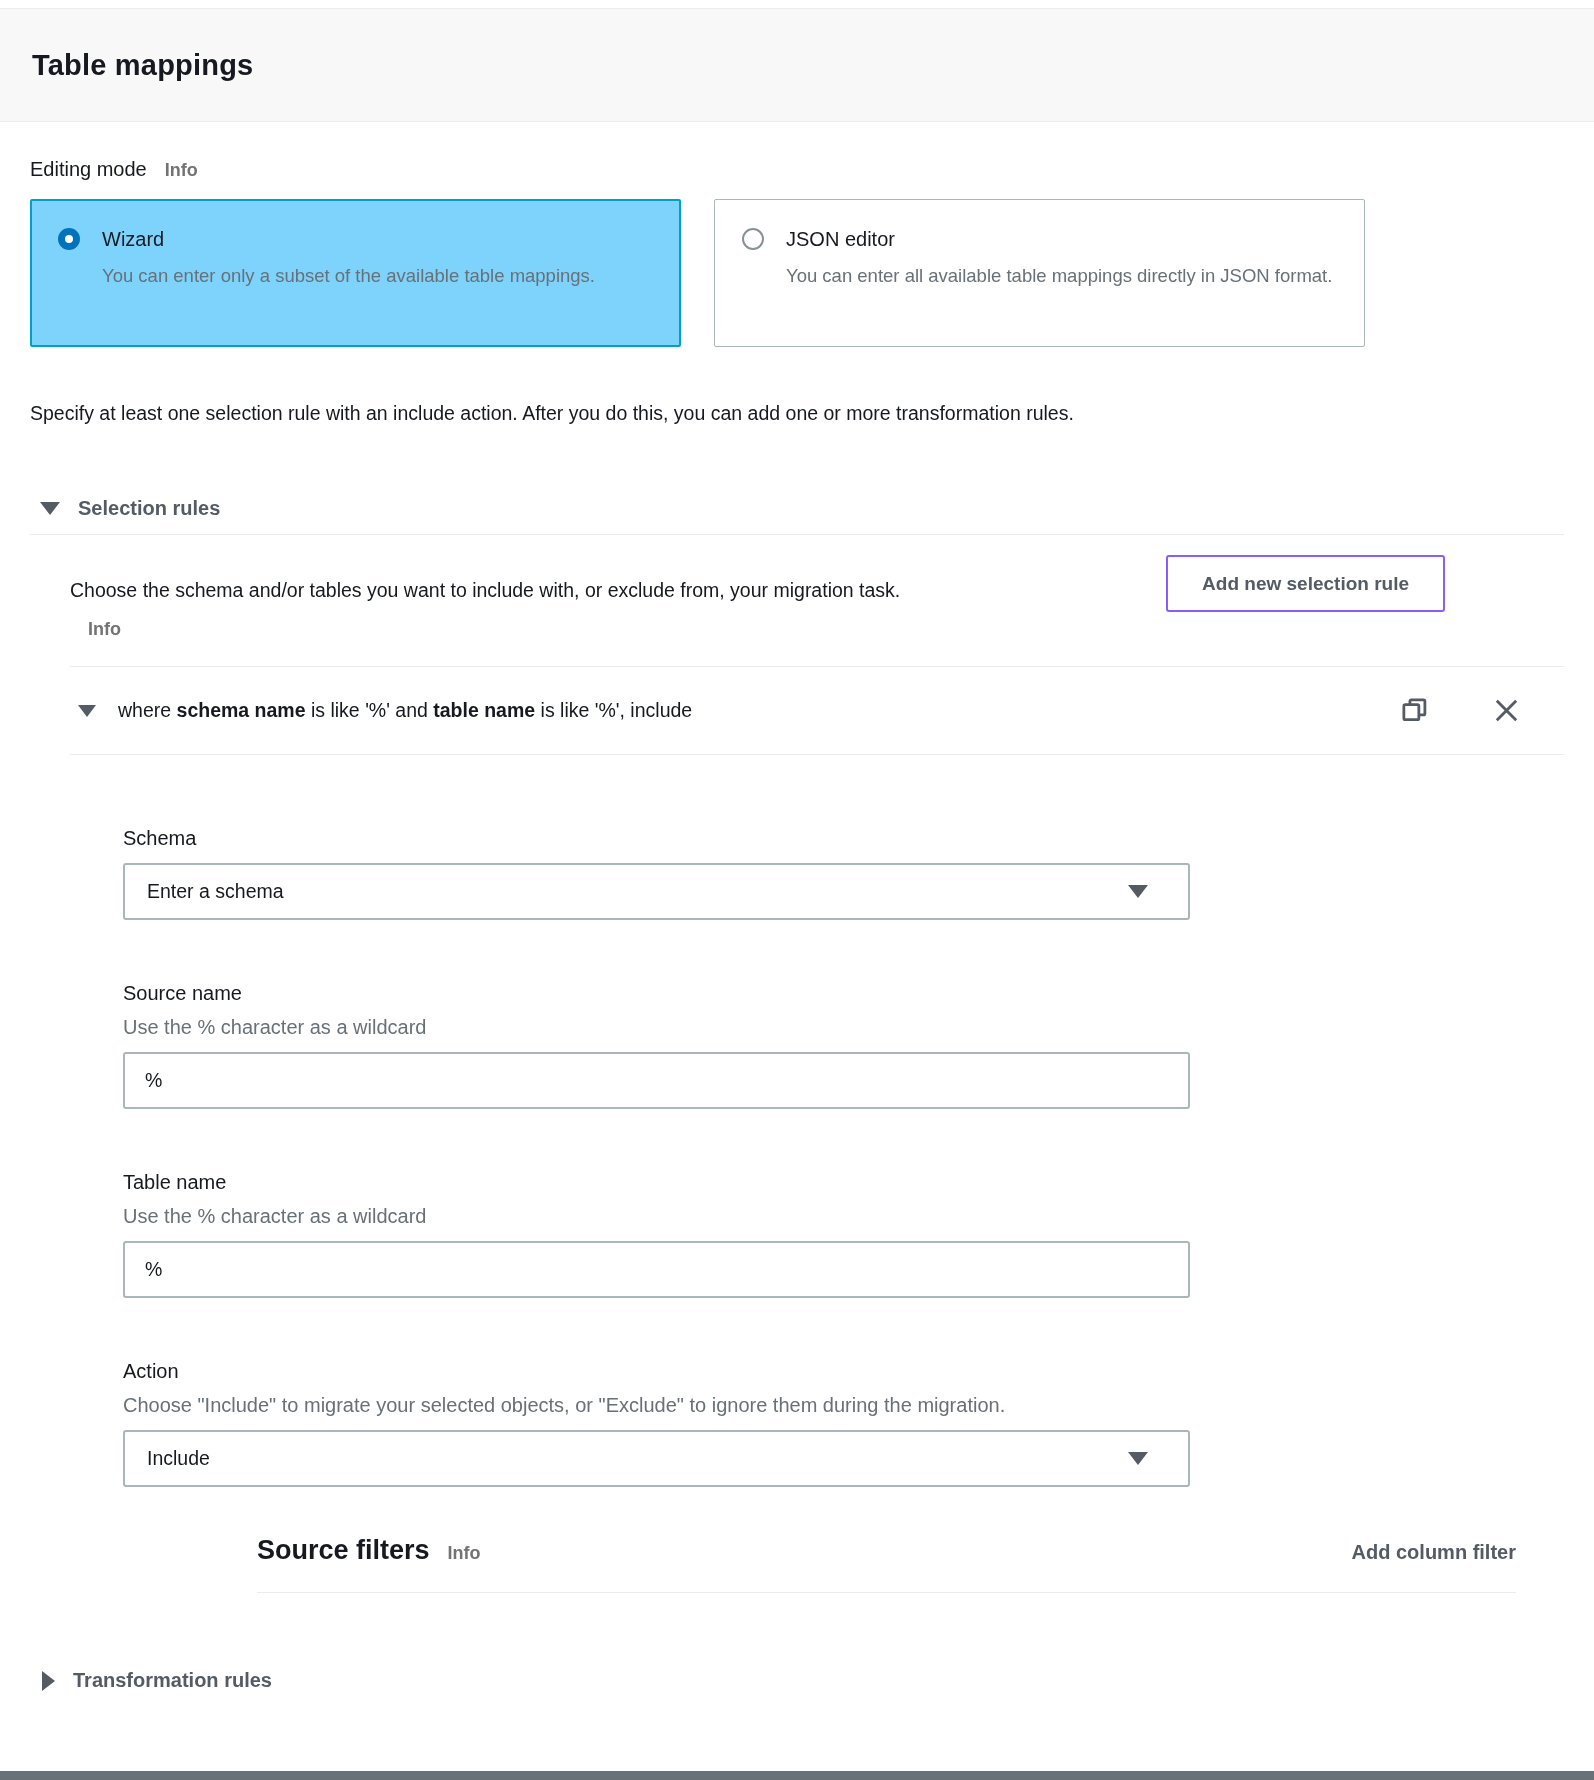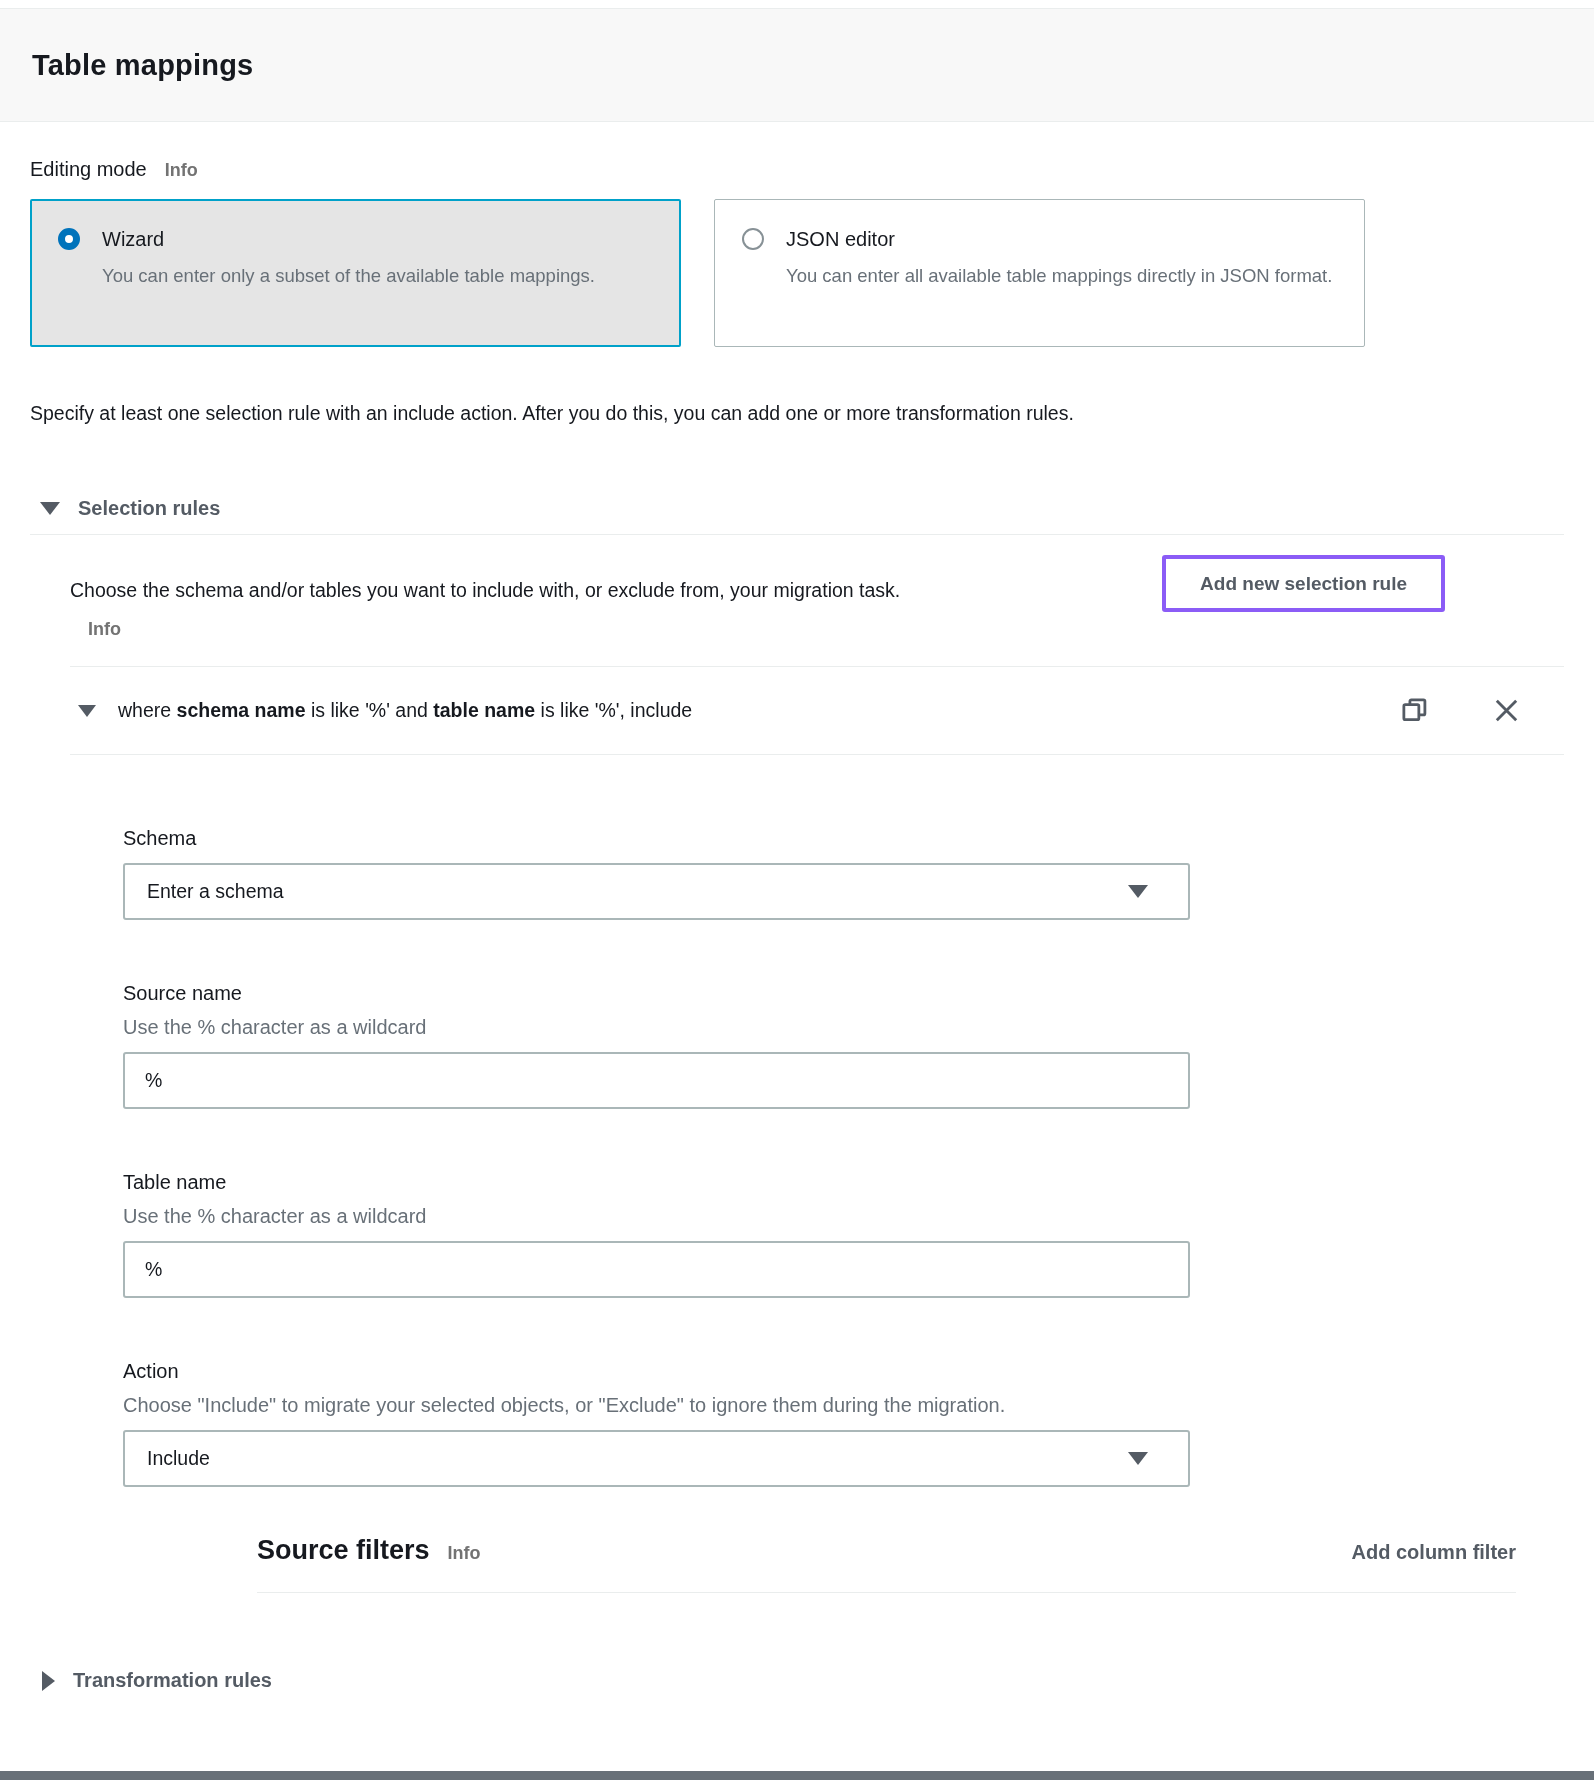--- a/index.html
+++ b/index.html
@@ -16,21 +16,21 @@
   .content { padding:0 30px; }
 
   
   .editing-row { margin-top:36px; display:flex; align-items:baseline; }
   .field-title { font-size:20px; color:#16191f; }
   .info-link { font-size:18px; font-weight:700; color:#737373; margin-left:18px; cursor:pointer; text-decoration:none; }
 
   .radio-cards { margin-top:18px; display:flex; gap:33px; }
   .radio-card { width:651px; min-height:148px; background:#fff; border:1px solid #aab7b8;
     border-radius:2px; padding:26px 26px 22px 27px; display:flex; align-items:flex-start; cursor:pointer; }
-  .radio-card.selected { background:#e5e5e5; border:2px solid #00a1c9; padding:25px 25px 21px 26px; }
+  .radio-card.selected { background:#7dd3fc; border:2px solid #00a1c9; padding:25px 25px 21px 26px; }
   .radio { flex:0 0 auto; width:22px; height:22px; border-radius:50%; margin-top:2px; background:#fff; }
   .radio.checked { border:7px solid #0073bb; }
   .radio.unchecked { border:2px solid #879196; }
   .radio-text { margin-left:22px; }
   .radio-label { font-size:20px; color:#16191f; line-height:26px; }
   .radio-desc { margin-top:8px; font-size:18.5px; color:#687078; line-height:31px; max-width:560px; }
   .radio-desc.w1 { max-width:500px; }
 
   
   .intro { margin-top:46px; font-size:19.5px; line-height:40px; color:#16191f; max-width:1190px; }
@@ -41,21 +41,21 @@
   .caret-down { width:0; height:0; border-left:10px solid transparent; border-right:10px solid transparent; border-top:13px solid #545b64; }
   .caret-right { width:0; height:0; border-top:10px solid transparent; border-bottom:10px solid transparent; border-left:13px solid #545b64; }
   .sr-header { margin-top:64px; padding-left:10px; }
   .divider { border:none; border-top:1px solid #eaeded; height:0; }
   .d1 { margin-top:14px; }
 
   
   .rules-intro-row { margin-top:20px; display:flex; align-items:flex-start; padding-left:40px; }
   .rules-desc { padding-top:16px; max-width:840px; font-size:19.5px; line-height:38px; color:#16191f; }
   .btn-add-rule { margin-left:auto; margin-right:119px; height:57px; padding:0 34px;
-    background:#fff; border:4px solid #8b5cf6; border-radius:3px;
+    background:#fff; border:2px solid #8b5cf6; border-radius:3px;
     font-family:"Liberation Sans", sans-serif; font-size:19px; font-weight:700; color:#545b64; cursor:pointer; white-space:nowrap; }
   .d2 { margin-top:18px; margin-left:40px; }
 
   
   .rule-header { display:flex; align-items:center; padding:28px 0 28px 48px; }
   .rule-header .caret-down { border-left-width:9px; border-right-width:9px; border-top-width:12px; cursor:pointer; }
   .rule-summary { margin-left:22px; font-size:19.5px; color:#16191f; }
   .rule-summary b { font-weight:700; }
   .rule-actions { margin-left:auto; margin-right:42px; display:flex; align-items:center; gap:62px; }
   .icon-btn { background:none; border:none; cursor:pointer; padding:0; line-height:0; }

